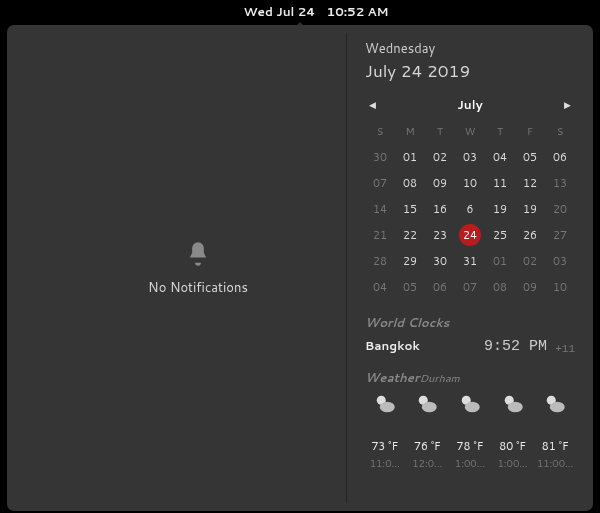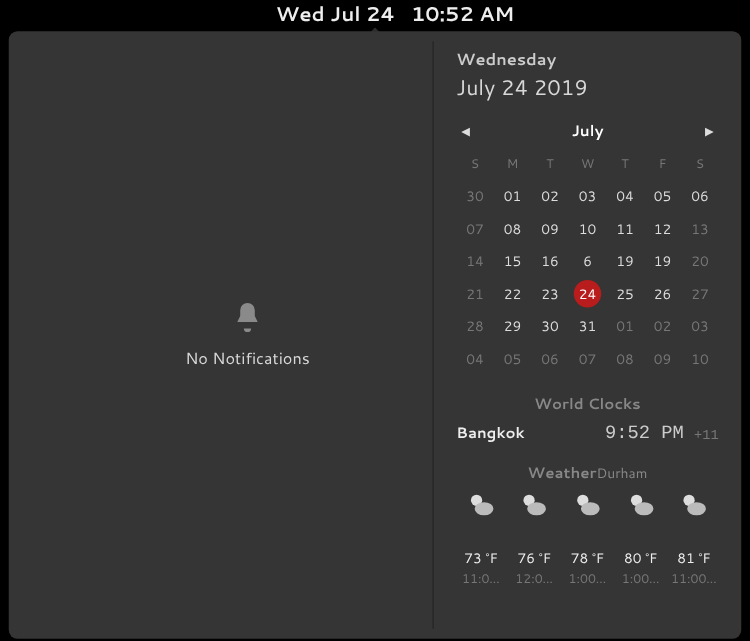--- a/index.html
+++ b/index.html
@@ -1,36 +1,36 @@
 <!DOCTYPE html>
 <html><head>
 <meta charset="utf-8">
 <style>
   html,body{margin:0;padding:0;width:600px;height:513px;overflow:hidden;background:#000;font-family:"Cantarell","Segoe UI",sans-serif;}
-  .topbar{height:23px;background:#000;color:#eee;font-size:16px;font-weight:bold;display:flex;justify-content:center;align-items:center;padding-left:32px;}
+  .topbar{height:23px;background:#000;color:#eee;font-size:12px;font-weight:bold;display:flex;justify-content:center;align-items:center;padding-left:32px;}
   .topbar span{margin:0 2px;}
   .pointer{position:absolute;top:22px;left:50%;transform:translateX(-50%);width:0;height:0;border-left:7px solid transparent;border-right:7px solid transparent;border-bottom:7px solid #353535;}
   .panel{position:absolute;top:25px;left:7px;width:586px;height:486px;background:#353535;border-radius:7px;display:flex;box-shadow:0 2px 10px rgba(0,0,0,.5);}
   .left{flex:1;display:flex;flex-direction:column;justify-content:center;align-items:center;color:#9a9a9a;padding-left:43px;}
   .bell{width:28px;height:28px;fill:#8a8a8a;margin-bottom:10px;}
   .left .msg{font-size:13px;color:#d8d8d8;}
   .sep{width:1px;background:#242424;margin:8px 0;}
   .right{width:210px;padding:14px 18px 10px 18px;color:#ccc;font-size:12px;position:relative;}
-  .dayname{color:#ccc;font-size:13px;font-weight:bold;}
+  .dayname{color:#ccc;font-size:13px;}
   .datebig{color:#d8d8d8;font-size:17px;margin-top:1px;margin-bottom:14px;}
   .calhead{display:flex;justify-content:space-between;align-items:center;color:#fff;font-size:12px;margin-bottom:8px;}
   .arrow{cursor:pointer;color:#ddd;font-size:9px;padding:2px 4px;}
   .month{font-weight:bold;color:#fff;}
   .grid{display:grid;grid-template-columns:repeat(7,1fr);gap:0;}
   .dow{color:#777;font-size:10px;text-align:center;padding:3px 0 6px 0;}
   .cell{text-align:center;font-size:11px;padding:5px 0;color:#ddd;border-radius:50%;height:16px;line-height:16px;cursor:pointer;}
   .cell.dim{color:#777;}
   .cell.today{background:#b91c1c;color:#fff;width:22px;height:22px;line-height:22px;margin:auto;padding:0;}
   .section{margin-top:14px;}
-  .sectitle{color:#888;font-size:12px;font-weight:bold;margin-bottom:6px;display:flex;justify-content:center;align-items:baseline;}
+  .sectitle{color:#888;font-size:12px;font-weight:bold;margin-bottom:6px;display:flex;justify-content:flex-start;align-items:baseline;font-style:italic;}
   .loc{font-size:11px;color:#888;font-weight:normal;}
   .clockrow{display:flex;justify-content:space-between;align-items:baseline;margin:3px 0;}
   .clockcity{color:#eee;font-size:12px;font-weight:bold;}
   .clocktime{color:#ccc;font-size:15px;}
   .clockoff{color:#777;font-size:11px;margin-left:6px;width:22px;text-align:right;}
   .wrow{display:flex;gap:3px;margin-top:4px;}
   .wcol{flex:1;text-align:center;}
   .wicon{width:24px;height:24px;margin:0 auto 2px auto;fill:#ddd;}
   .wtemp{color:#eee;font-size:11px;margin-top:16px;}
   .whour{color:#777;font-size:10px;margin-top:2px;white-space:nowrap;overflow:hidden;}

